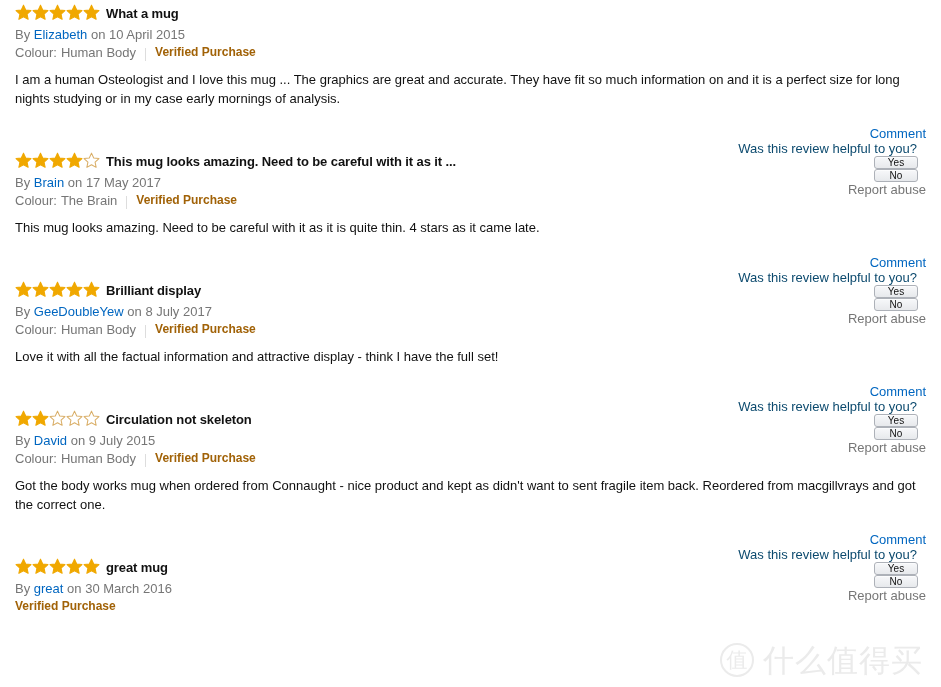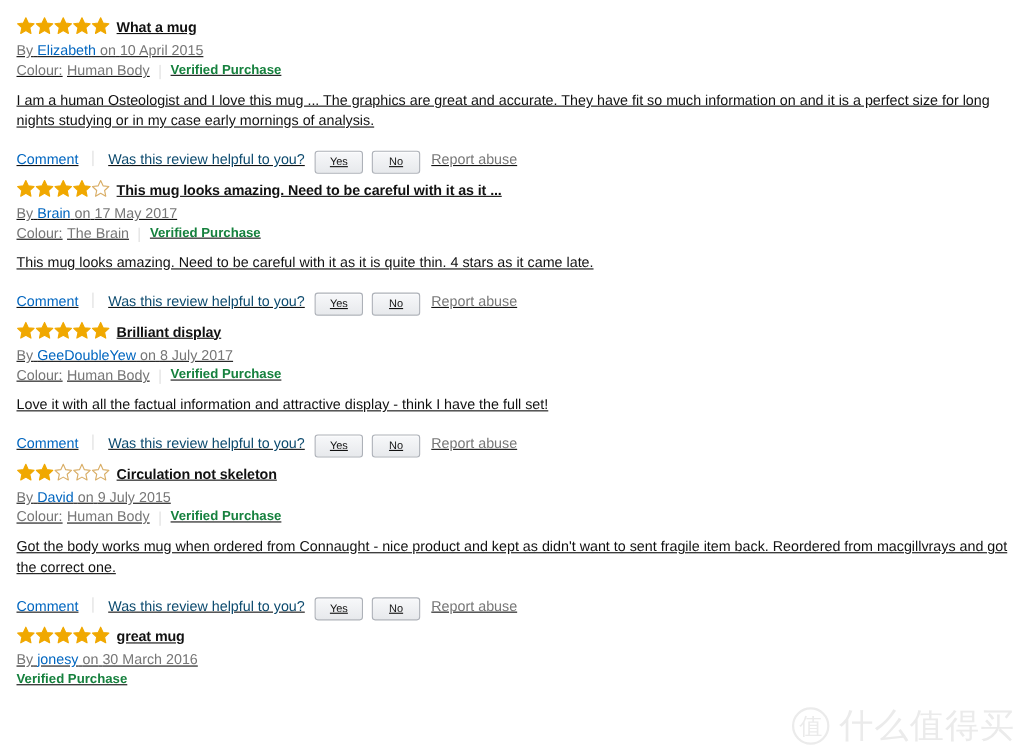--- a/index.html
+++ b/index.html
@@ -14,24 +14,23 @@
     position: relative;
     font-family: "Liberation Sans", sans-serif;
     font-size: 13px;
     color: #111111;
     -webkit-font-smoothing: antialiased;
   }
 
   #reviews {
     position: absolute;
     left: 0;
-    top: 11px;
+    top: 0;
     width: 894px;
     padding: 0;
-    text-decoration: underline;
   }
 
   .review {
     padding: 0 15px 0 15px;
     box-sizing: border-box;
     width: 941px;
   }
 
   
   .review-head {
@@ -81,43 +80,44 @@
     align-items: flex-end;
   }
   .meta-sep {
     display: inline-block;
     width: 1px;
     height: 13px;
     background: #ddd;
     margin: 0 9px;
   }
   .verified {
-    color: #15803d;
+    color: #a16207;
     font-weight: bold;
     font-size: 12px;
     cursor: pointer;
   }
 
   
   .review-body {
     font-size: 13px;
     color: #111111;
     line-height: 19px;
     margin-top: 9px;
     max-width: 911px;
   }
 
   
   .actions {
     display: flex;
-    align-items: flex-start;
+    align-items: flex-end;
     margin-top: 18px;
     height: 22px;
     font-size: 13px;
     color: #767676;
+    flex-direction: column;
   }
   .comment-link {
     color: #0066c0;
     cursor: pointer;
   }
   .act-sep {
     display: inline-block;
     width: 1px;
     height: 14px;
     background: #ddd;
@@ -326,21 +326,21 @@
             <polygon points="9,1.2 11.35,6.3 16.9,6.95 12.8,10.75 13.9,16.25 9,13.5 4.1,16.25 5.2,10.75 1.1,6.95 6.65,6.3" fill="#f0a800" stroke="#f0a800" stroke-width="1.1" stroke-linejoin="round"></polygon>
           </svg><svg width="17" height="17" viewBox="0 0 18 18">
             <polygon points="9,1.2 11.35,6.3 16.9,6.95 12.8,10.75 13.9,16.25 9,13.5 4.1,16.25 5.2,10.75 1.1,6.95 6.65,6.3" fill="#f0a800" stroke="#f0a800" stroke-width="1.1" stroke-linejoin="round"></polygon>
           </svg><svg width="17" height="17" viewBox="0 0 18 18">
             <polygon points="9,1.2 11.35,6.3 16.9,6.95 12.8,10.75 13.9,16.25 9,13.5 4.1,16.25 5.2,10.75 1.1,6.95 6.65,6.3" fill="#f0a800" stroke="#f0a800" stroke-width="1.1" stroke-linejoin="round"></polygon>
           </svg><svg width="17" height="17" viewBox="0 0 18 18">
             <polygon points="9,1.2 11.35,6.3 16.9,6.95 12.8,10.75 13.9,16.25 9,13.5 4.1,16.25 5.2,10.75 1.1,6.95 6.65,6.3" fill="#f0a800" stroke="#f0a800" stroke-width="1.1" stroke-linejoin="round"></polygon>
           </svg></span>
         <span class="review-title">great mug</span>
       </div>
-      <div class="byline"><span>By</span> <span class="author">jonesy</span> <span>on</span> <span>30 March 2016</span></div>
+      <div class="byline"><span>By</span> <span class="author">great</span> <span>on</span> <span>30 March 2016</span></div>
       <div class="meta-line">
         <span class="verified">Verified Purchase</span>
       </div>
     </div>
   </div>
 
 <div id="watermark">
   <div class="wm-logo">值</div>
   <div class="wm-text">什么值得买</div>
 </div>

